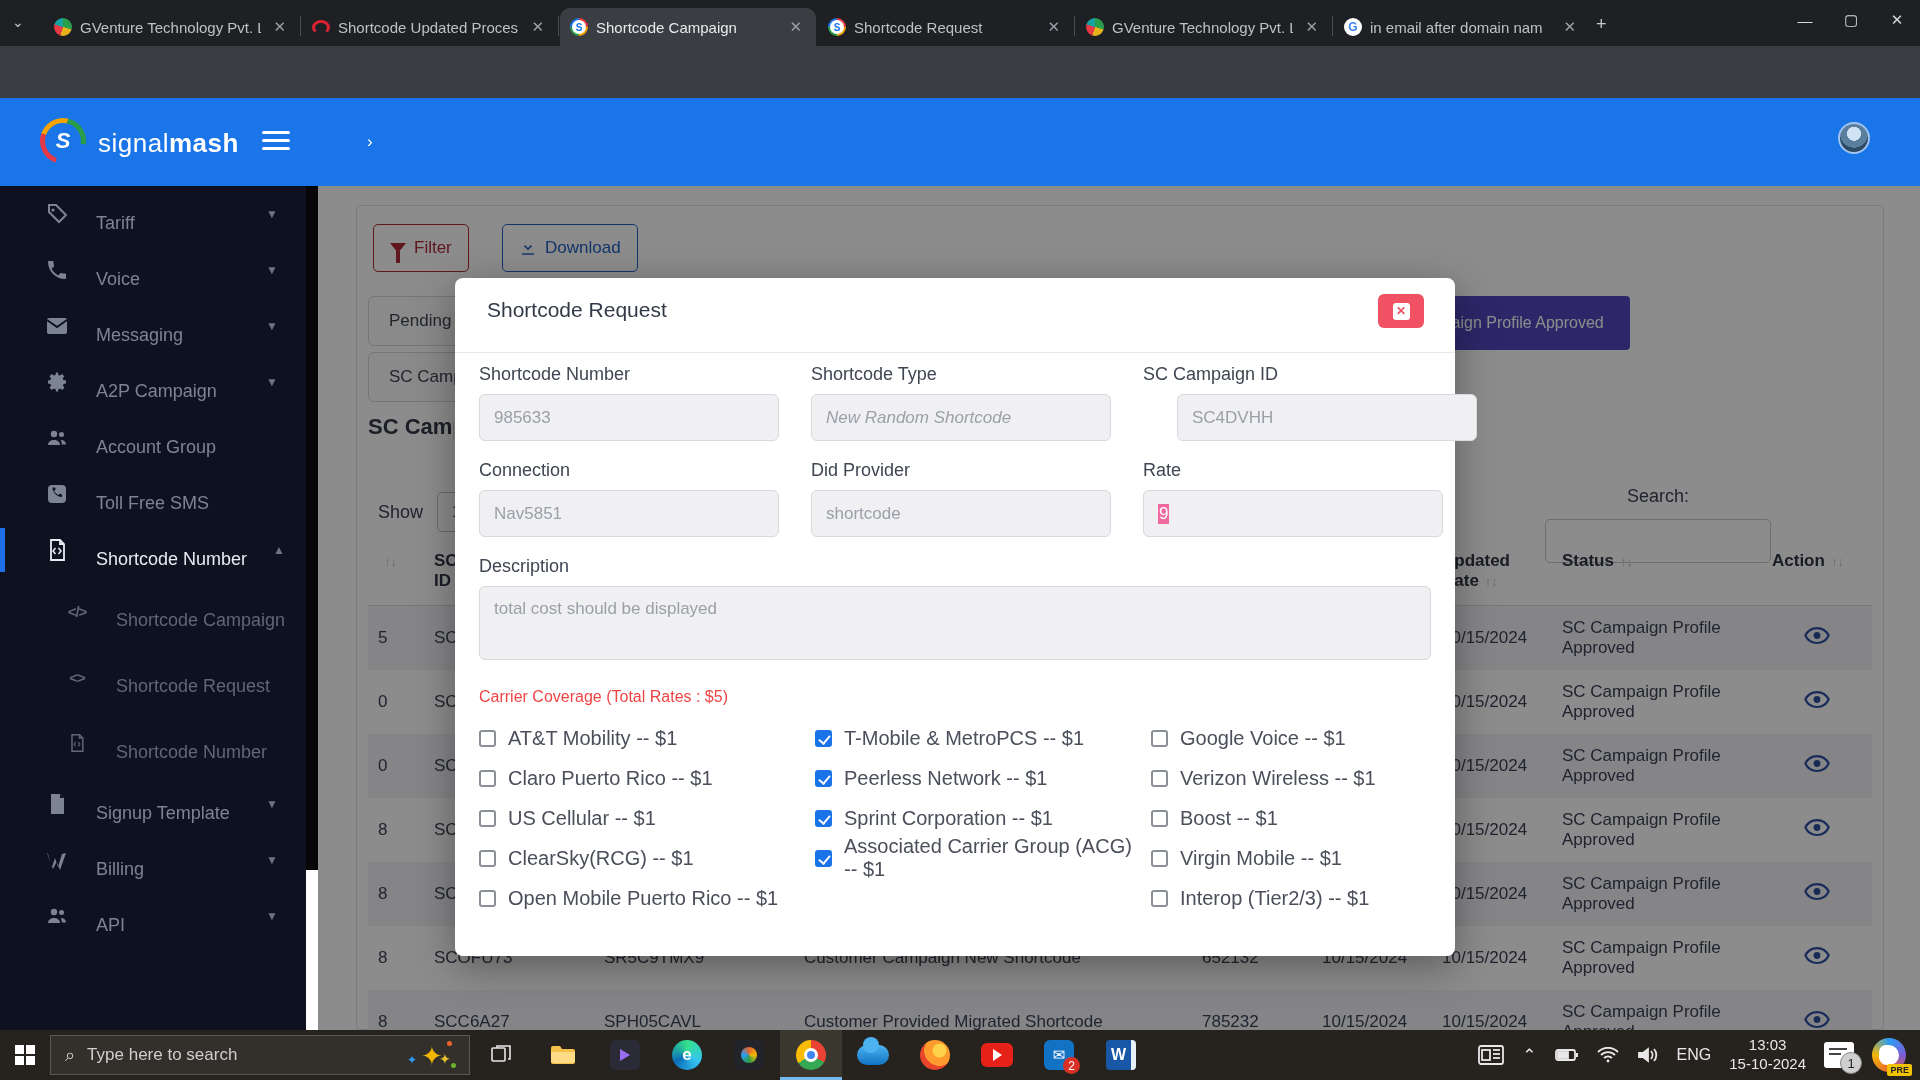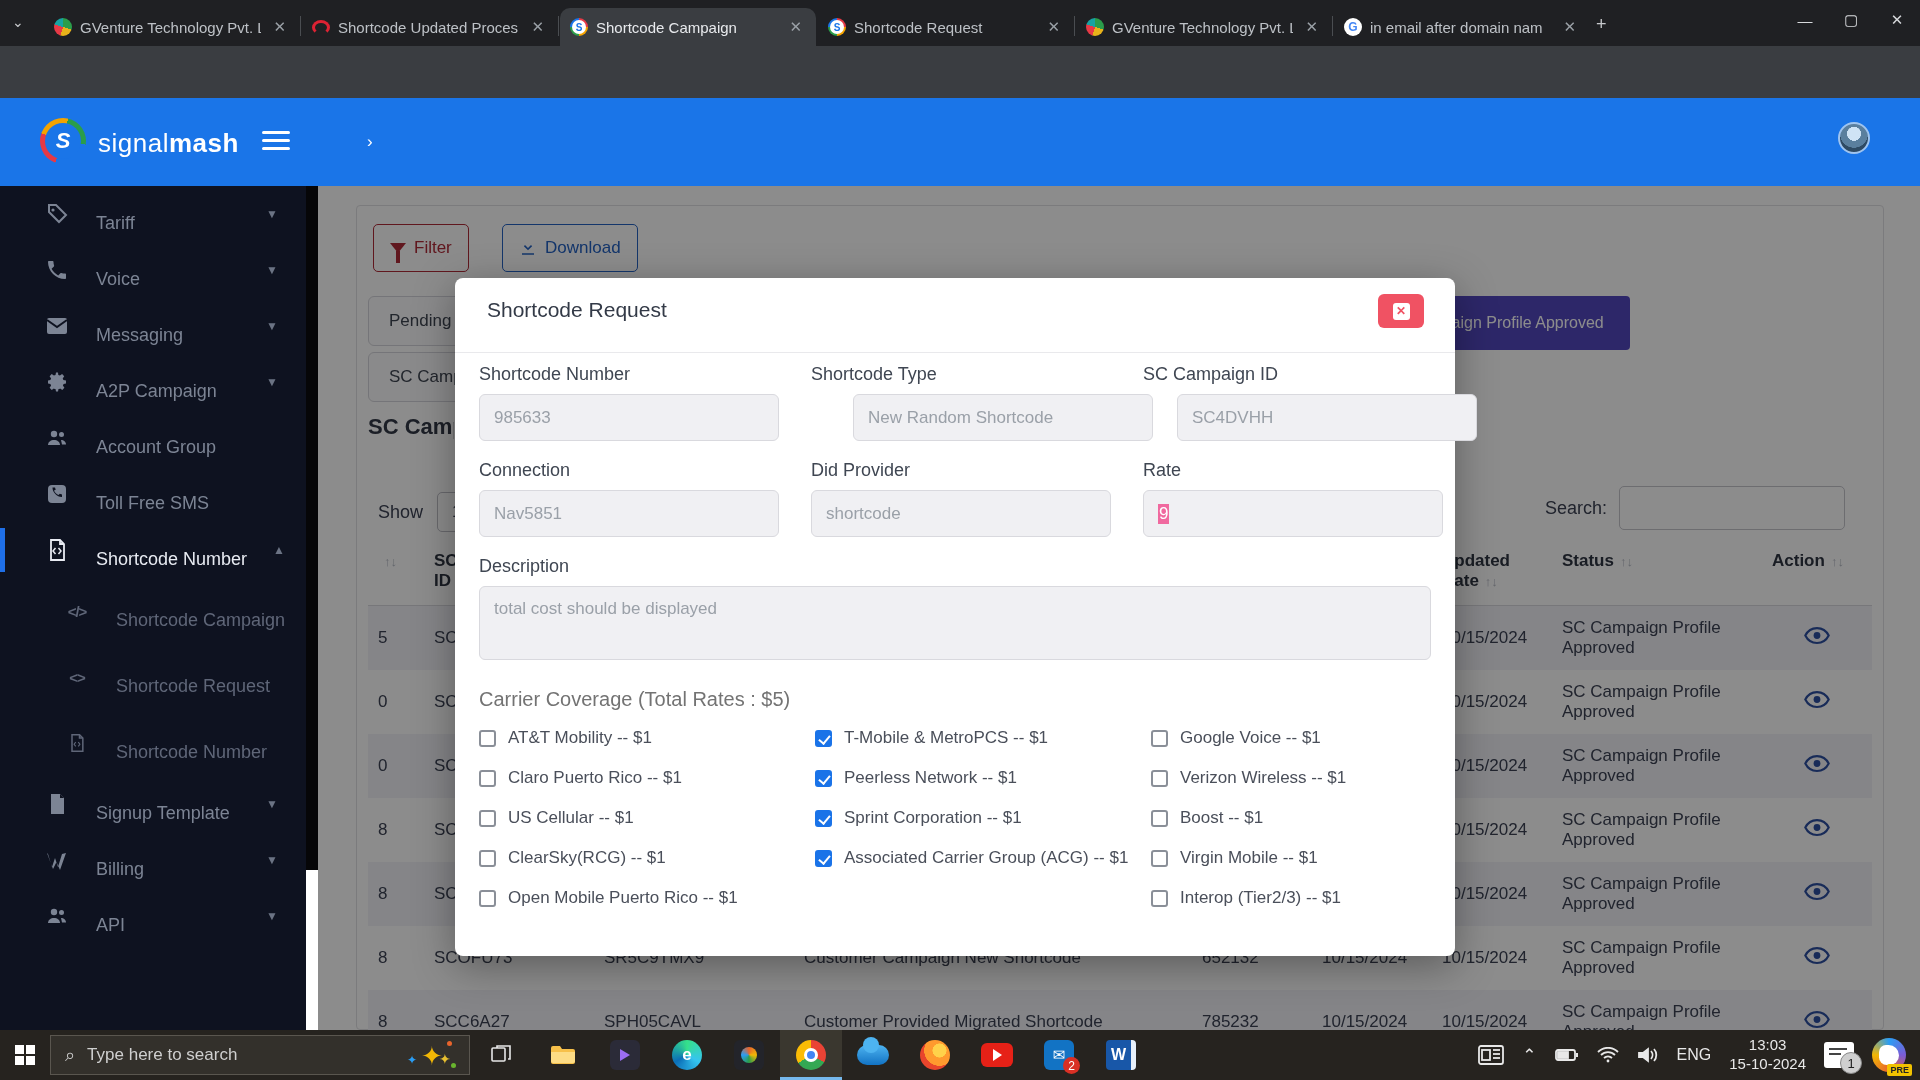--- a/index.html
+++ b/index.html
@@ -80,21 +80,21 @@
   #pending-btn, #submitted-btn { position:absolute; left:368px; width:250px; height:50px; border:1px solid #d6d6dc;
     border-radius:6px; background:#fbfbfd; color:#3f4652; font-size:17px; display:flex; align-items:center;
     padding-left:20px; white-space:nowrap; overflow:hidden; }
   #pending-btn { top:296px; } #submitted-btn { top:352px; }
   #approved-tab { left:1356px; top:296px; width:274px; height:54px; background:#5348c0; color:#fff;
     font-size:16px; display:flex; align-items:center; justify-content:center; border-radius:4px; white-space:nowrap; overflow:hidden; }
   #section-title { left:368px; top:414px; font-size:22px; font-weight:bold; color:#333a47; white-space:nowrap; width:86px; overflow:hidden; }
   #show-row { left:378px; top:492px; color:#3c4254; font-size:18px; display:flex; align-items:center; gap:14px; }
   #page-size { width:74px; height:40px; border:1px solid #bfbfc7; border-radius:5px; font-size:17px;
     color:#3c4254; padding-left:14px; display:flex; align-items:center; background:#fff; }
-  #search-row { left:1545px; top:486px; display:flex; align-items:center; gap:12px; color:#3c4254; font-size:18px; }
+  #search-row { left:1545px; top:486px; display:flex; align-items:center; gap:12px; color:#3c4254; font-size:18px;flex-direction:column; }
   #search-input { width:226px; height:44px; border:1px solid #c6c6cc; border-radius:5px; background:#fff; }
 
   table#grid { left:368px; top:537px; width:1504px; border-collapse:collapse; table-layout:fixed; font-size:17px; color:#3c4254; }
   #grid th { text-align:left; font-size:17px; color:#2f3542; padding:14px 10px; border-bottom:1px solid #d9d9df; vertical-align:top; }
   #grid th .sort { color:#b6bac4; font-size:13px; margin-left:6px; white-space:nowrap; }
   #grid td { padding:12px 10px; vertical-align:middle; }
   #grid tr.odd td { background:#f2f3f8; }
   .eye { display:inline-block; }
 
   
@@ -106,23 +106,23 @@
     display:flex; align-items:center; justify-content:center; }
   #modal-close .inner { width:17px; height:17px; background:#fff; border-radius:3px; color:#f05263;
     font-size:12px; font-weight:bold; display:flex; align-items:center; justify-content:center; }
   #modal-divider { left:455px; top:352px; width:1000px; height:1px; background:#e9e9ec; }
   .fld-label { position:absolute; font-size:18px; color:#3f4652; }
   .fld { position:absolute; width:300px; height:47px; background:#f0f0f3; border:1px solid #d9d9de;
     border-radius:6px; font-size:17px; color:#9aa0a8; padding:0 14px; font-family:"Liberation Sans",sans-serif; }
   #desc-box { left:479px; top:586px; width:952px; height:74px; background:#f0f0f3; border:1px solid #d9d9de;
     border-radius:6px; font-size:17px; color:#9aa0a8; padding:12px 14px; }
   .sel { background:#f0699f; color:#fff; padding:0 1px; }
-  #carrier-head { left:479px; top:688px; font-size:20px; color:#737373; }
+  #carrier-head { left:479px; top:688px; font-size:16px; color:#ef4444; }
   .car-col { position:absolute; top:718px; width:320px; }
-  .car-item { display:flex; align-items:center; gap:12px; height:40px; font-size:17px; color:#4a4f5a; }
+  .car-item { display:flex; align-items:center; gap:12px; height:40px; font-size:20px; color:#4a4f5a; }
   .cb { width:17px; height:17px; border:2px solid #8a8f98; border-radius:3px; background:#fff; position:relative; flex:0 0 17px; }
   .cb.on { background:#1a73e8; border-color:#1a73e8; }
   .cb.on::after { content:""; position:absolute; left:4px; top:1px; width:5px; height:9px;
     border:solid #fff; border-width:0 2.5px 2.5px 0; transform:rotate(40deg); }
 
   
   #taskbar { left:0; top:1030px; width:1920px; height:50px; background:#26231f; display:flex; align-items:center; color:#e8e8e8; }
   #start { width:50px; display:flex; justify-content:center; }
   .winlogo { width:20px; height:20px; display:grid; grid-template-columns:9px 9px; grid-template-rows:9px 9px; gap:2px; }
   .winlogo i { background:#fff; }
@@ -524,21 +524,21 @@
   <div id="modal" class="abs"></div>
   <div id="modal-title" class="abs">Shortcode Request</div>
   <div id="modal-close" class="abs">
       <span class="inner">✕</span>
     </div>
   <div id="modal-divider" class="abs"></div>
 
   <div class="abs fld-label" style="left:479px; top:364px;">Shortcode Number</div>
   <input class="abs fld" style="left: 479px; top: 394px;" readonly="" value="985633">
   <div class="abs fld-label" style="left:811px; top:364px;">Shortcode Type</div>
-  <input class="abs fld" style="left: 853px; top: 394px;" readonly="" value="New Random Shortcode">
+  <input class="abs fld" style="left: 811px; top: 394px; font-style: italic;" readonly="" value="New Random Shortcode">
   <div class="abs fld-label" style="left:1143px; top:364px;">SC Campaign ID</div>
   <input class="abs fld" style="left: 1177px; top: 394px;" readonly="" value="SC4DVHH">
 
   <div class="abs fld-label" style="left:479px; top:460px;">Connection</div>
   <input class="abs fld" style="left: 479px; top: 490px;" readonly="" value="Nav5851">
   <div class="abs fld-label" style="left:811px; top:460px;">Did Provider</div>
   <input class="abs fld" style="left: 811px; top: 490px;" readonly="" value="shortcode">
   <div class="abs fld-label" style="left:1143px; top:460px;">Rate</div>
   <div class="abs fld" style="left:1143px; top:490px; display:flex; align-items:center;">
       <span class="sel">9</span>

